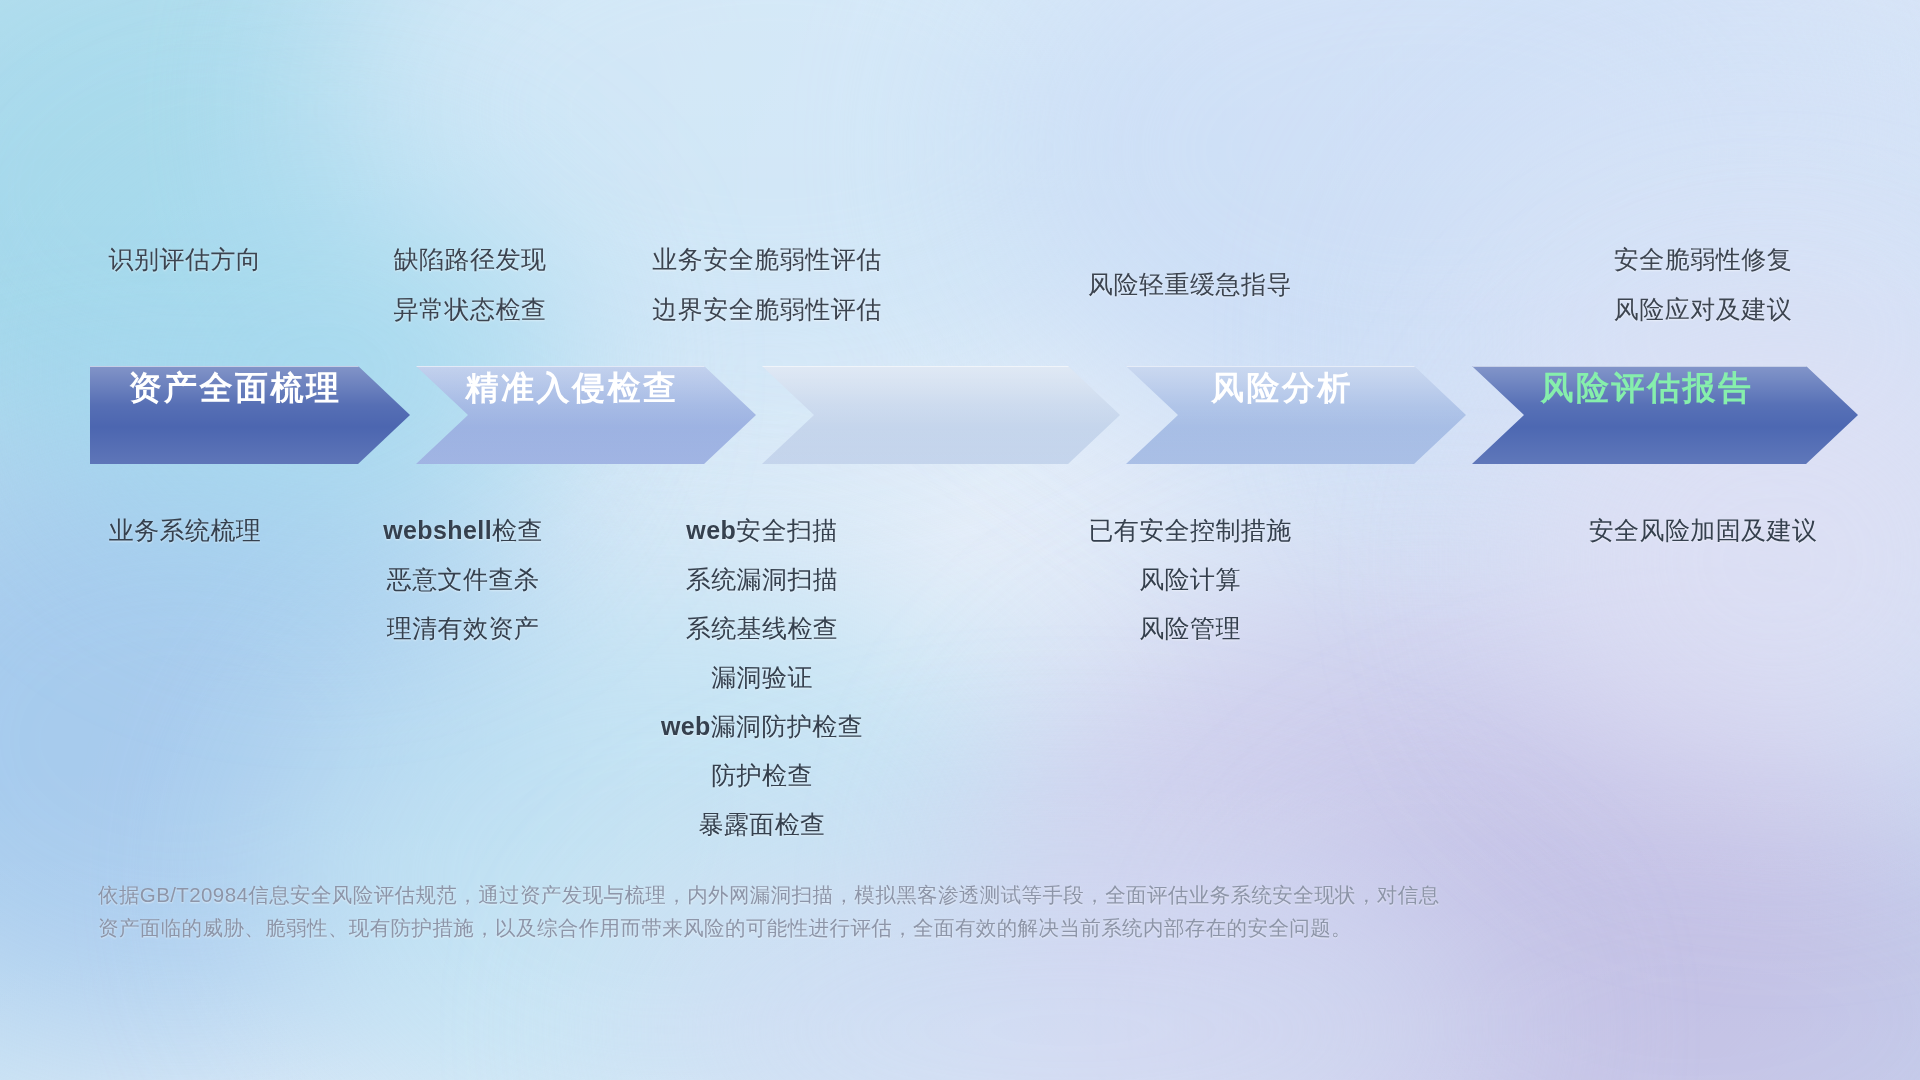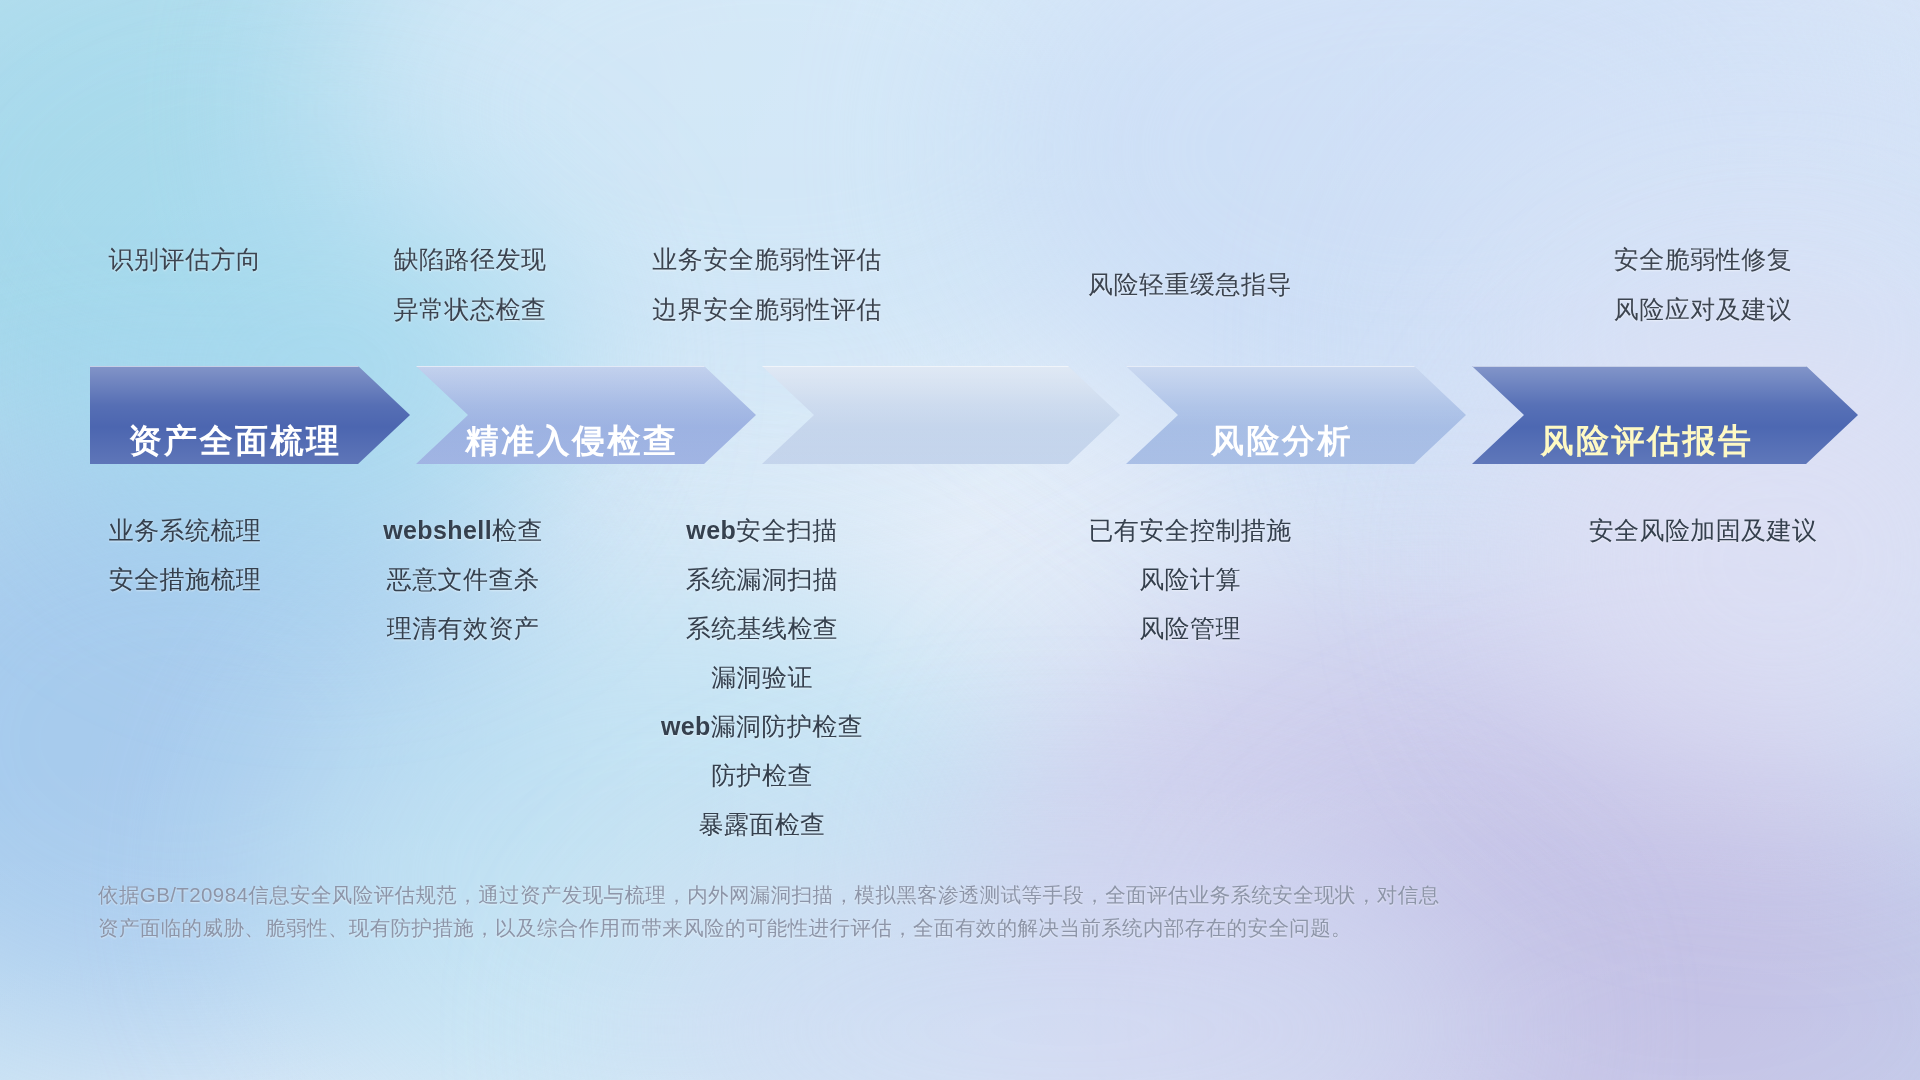--- a/index.html
+++ b/index.html
@@ -40,21 +40,21 @@
   .bot-line{
     font-size:25px;color:#35404e;letter-spacing:.4px;line-height:49px;
     white-space:nowrap;text-shadow:0 1px 2px rgba(255,255,255,.5);
   }
   .bot-line b{font-weight:700;}
 
   
   #band{position:absolute;left:0;top:366px;width:1920px;height:98px;}
   .chev{
     position:absolute;top:0;height:98px;
-    display:flex;align-items:flex-end;justify-content:center;
+    display:flex;align-items:flex-start;justify-content:center;
     box-sizing:border-box;
   }
   .chev .lbl{
     font-size:33px;font-weight:700;letter-spacing:2.5px;white-space:nowrap;
     position:relative;z-index:3;
   }
   .chev .sheen{
     position:absolute;inset:0;z-index:1;pointer-events:none;
     background:linear-gradient(180deg,rgba(255,255,255,.30) 0%,rgba(255,255,255,.06) 40%,rgba(255,255,255,0) 62%,rgba(255,255,255,.10) 100%);
   }
@@ -136,28 +136,27 @@
                 clip-path:polygon(0 0, 288px 0, 340px 49px, 288px 98px, 0 98px, 52px 49px);">
       <span class="sheen"></span>
         <span class="edge"></span>
       <span class="lbl" style="color:#ffffff;margin-right:28px;">风险分析</span>
     </div>
 
     <div class="chev" style="left:1472px;width:386px;background:#4d68b2;
                 clip-path:polygon(0 0, 334px 0, 386px 49px, 334px 98px, 0 98px, 52px 49px);">
       <span class="sheen"></span>
         <span class="edge"></span>
-      <span class="lbl" style="color:#fef9c3;margin-right:36px;">风险评估报告</span>
+      <span class="lbl" style="color:#86efac;margin-right:36px;">风险评估报告</span>
     </div>
 
   </div>
 
   <div class="col-bot" style="left:60px;top:506px;width:250px;">
       <div class="bot-line">业务系统梳理</div>
-      <div class="bot-line">安全措施梳理</div>
     </div>
   <div class="col-bot" style="left:338px;top:506px;width:250px;">
       <div class="bot-line"><b>webshell</b>检查</div>
       <div class="bot-line">恶意文件查杀</div>
       <div class="bot-line">理清有效资产</div>
     </div>
   <div class="col-bot" style="left:637px;top:506px;width:250px;">
       <div class="bot-line"><b>web</b>安全扫描</div>
       <div class="bot-line">系统漏洞扫描</div>
       <div class="bot-line">系统基线检查</div>

